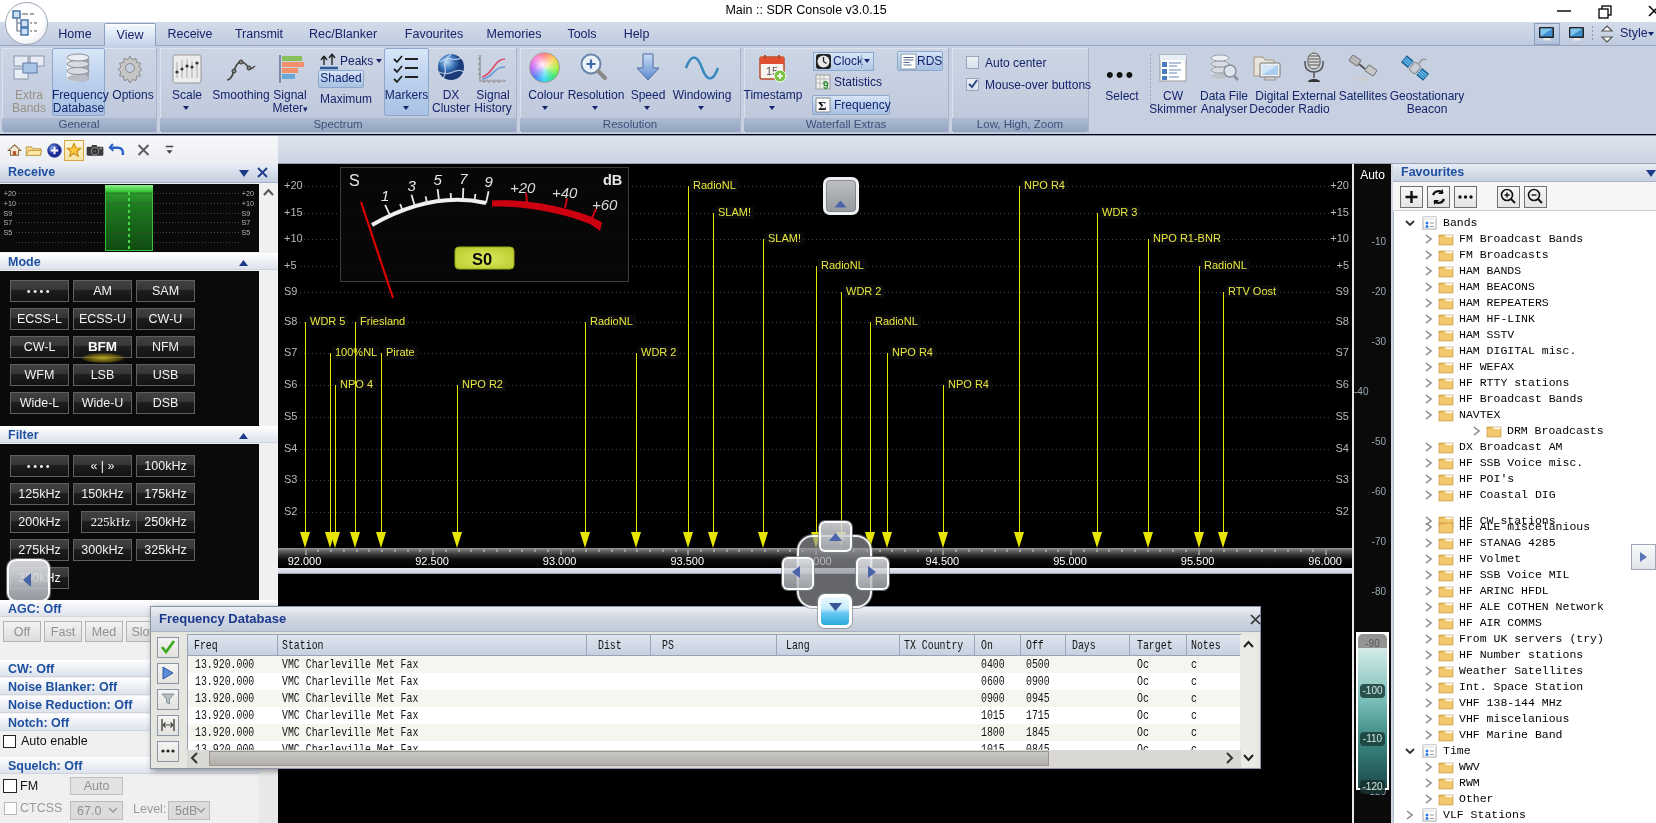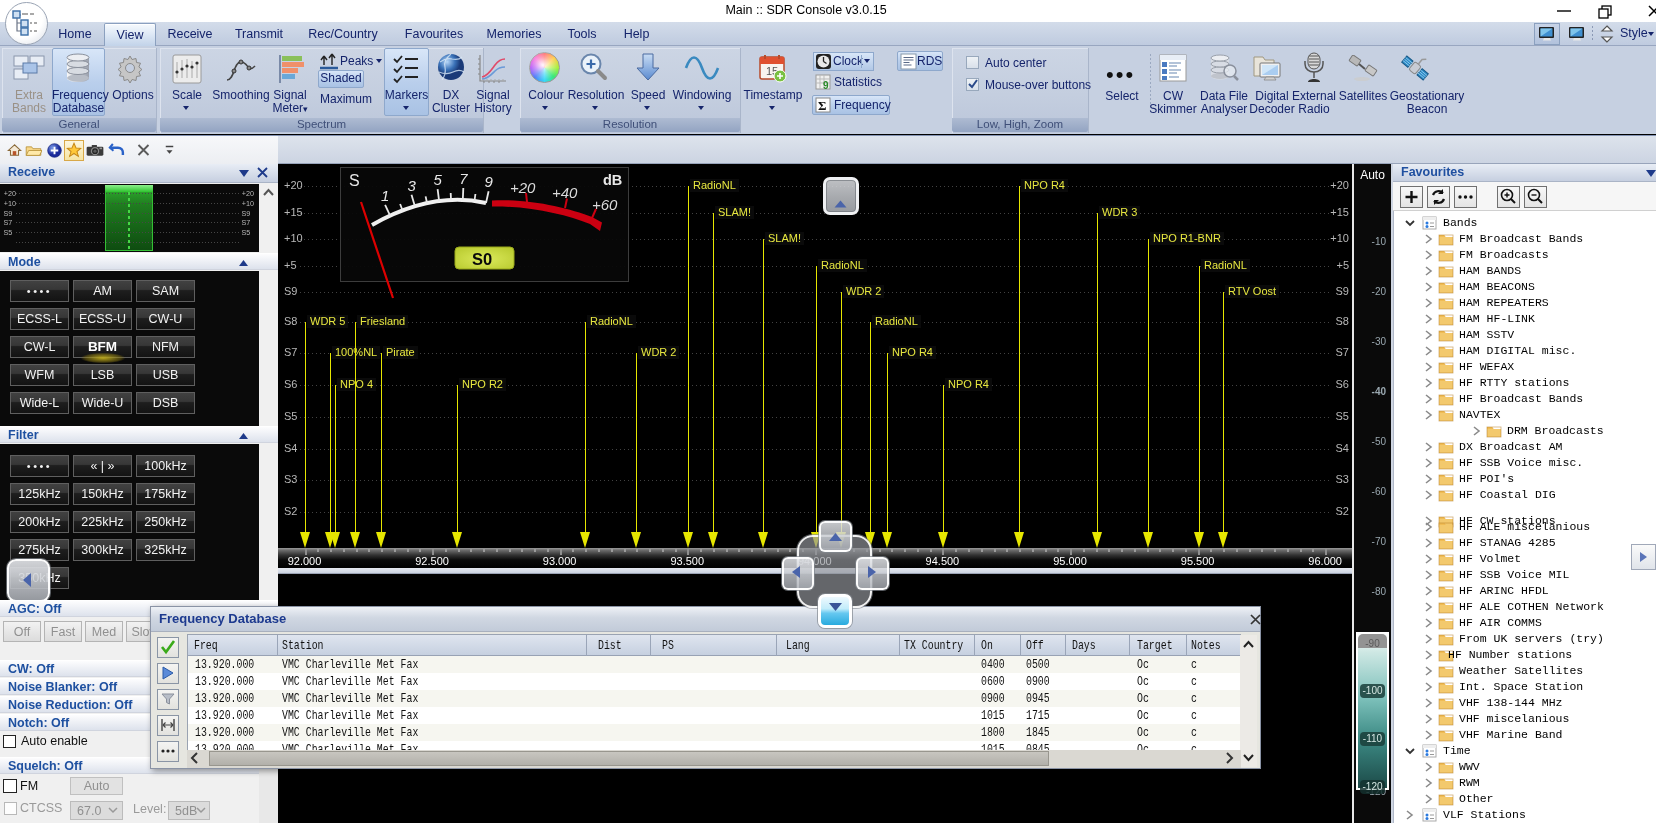--- a/index.html
+++ b/index.html
@@ -48,21 +48,21 @@
 <rect x="52" y="6" width="9" height="9" fill="none" stroke="#000" stroke-width="1.3"></rect>
 <rect x="49" y="9" width="9" height="9" fill="#fff" stroke="#000" stroke-width="1.3"></rect>
 <path d="M99 6l10 10M109 6l-10 10" stroke="#000" stroke-width="1.5"></path>
 </svg>
 </div>
 <div class="abs" id="tabrow">
 <div class="tab" style="left:48px;width:54px;">Home</div>
 <div class="tab sel" style="left:104px;width:52px;">View</div>
 <div class="tab" style="left:158px;width:64px;">Receive</div>
 <div class="tab" style="left:224px;width:70px;">Transmit</div>
-<div class="tab" style="left:296px;width:94px;">Rec/Country</div>
+<div class="tab" style="left:296px;width:94px;">Rec/Blanker</div>
 <div class="tab" style="left:392px;width:84px;">Favourites</div>
 <div class="tab" style="left:478px;width:72px;">Memories</div>
 <div class="tab" style="left:552px;width:60px;">Tools</div>
 <div class="tab" style="left:614px;width:45px;">Help</div>
 
 <div class="abs" style="left:1534px;top:1px;width:26px;height:22px;background:linear-gradient(#c8d4e8,#b2c2dc);border:1px solid #8ba0bf;"></div>
 <svg class="abs" style="left:1536px;top:3px;width:22px;height:18px" viewBox="0 0 22 18">
 <rect x="3" y="2" width="15" height="11" rx="1" fill="#222"></rect>
       <rect x="4.5" y="3.5" width="12" height="8" fill="#3f8fd0"></rect>
       <path d="M4.5 3.5l12 0-12 8z" fill="#7fc4ea"></path>
@@ -121,21 +121,21 @@
       <ellipse cx="14" cy="11" rx="11" ry="3.5" fill="none" stroke="#8a909c"></ellipse>
 <ellipse cx="14" cy="4.5" rx="11" ry="3.5" fill="#eceef2" stroke="#8a909c"></ellipse>
 </svg>
 <div class="rbtn-label" style="left:52px;top:89px;width:53px;">Frequency<br>Database</div>
 <svg class="abs" style="left:115px;top:53px;width:30px;height:30px" viewBox="0 0 30 30">
 <path d="M15 3l2 3.5 4-1 .5 4 4 .7-1.6 3.7 3 2.6-3 2.6 1.6 3.7-4 .7-.5 4-4-1-2 3.5-2-3.5-4 1-.5-4-4-.7 1.6-3.7-3-2.6 3-2.6-1.6-3.7 4-.7.5-4 4 1z" fill="#c6c6c6" stroke="#8a8a8a"></path>
 <circle cx="15" cy="15" r="4.5" fill="#c5cfe0" stroke="#8a8a8a"></circle>
 </svg>
 <div class="rbtn-label" style="left:109px;top:89px;width:48px;">Options</div>
 
-<div class="rgroup" style="left:160px;width:324px;padding-left:46px;">
+<div class="rgroup" style="left:160px;width:357px;padding-left:46px;">
       <div class="rcap">Spectrum</div>
     </div>
 <svg class="abs" style="left:172px;top:54px;width:30px;height:30px" viewBox="0 0 30 30">
 <rect x="1" y="1" width="28" height="28" rx="2" fill="linear-gradient(#f8f8f8,#d8d8d8)" fill-opacity="1" style="fill:#ececec" stroke="#9a9a9a"></rect>
 <path d="M5 24V8M10 24V6M15 24V5M20 24V7M25 24V9" stroke="#c0c0c0" stroke-width="1.5"></path>
 <circle cx="5" cy="18" r="1.6" fill="#333"></circle>
       <circle cx="10" cy="15" r="1.6" fill="#333"></circle>
       <circle cx="15" cy="12" r="1.6" fill="#333"></circle>
       <circle cx="20" cy="13" r="1.6" fill="#333"></circle>
       <circle cx="25" cy="9" r="1.6" fill="#333"></circle>
@@ -218,20 +218,23 @@
 <path d="M9 2h10v14h6L14 28 3 16h6z" fill="url(#spd)" stroke="#4a6aa0"></path>
 </svg>
 <div class="rbtn-label" style="left:626px;top:89px;width:44px;">Speed</div>
 <div class="dropar" style="left:644px;top:106px;"></div>
 <svg class="abs" style="left:684px;top:52px;width:36px;height:32px" viewBox="0 0 36 32">
 <path d="M2 16 C7 2 13 2 18 16 C23 30 29 30 34 16" fill="none" stroke="#3a8ac0" stroke-width="2.6"></path>
 </svg>
 <div class="rbtn-label" style="left:668px;top:89px;width:68px;">Windowing</div>
 <div class="dropar" style="left:698px;top:106px;"></div>
 
+<div class="rgroup" style="left:744px;width:205px;">
+      <div class="rcap">Waterfall Extras</div>
+    </div>
 <svg class="abs" style="left:758px;top:53px;width:30px;height:30px" viewBox="0 0 30 30">
 <rect x="2" y="4" width="24" height="22" rx="2" fill="#f8f4f0" stroke="#b84a2a" stroke-width="1.5"></rect>
 <rect x="2" y="4" width="24" height="7" fill="#e05030"></rect>
 <path d="M7 2v4M21 2v4" stroke="#b84a2a" stroke-width="2"></path>
 <text x="8" y="22" font-size="11" fill="#555" font-family="Liberation Sans">15</text>
 <circle cx="22" cy="23" r="6" fill="#7ac142" stroke="#fff"></circle>
       <path d="M22 20v6M19 23h6" stroke="#fff" stroke-width="1.6"></path>
 </svg>
 <div class="rbtn-label" style="left:742px;top:89px;width:62px;">Timestamp</div>
 <div class="dropar" style="left:769px;top:106px;"></div>
@@ -437,21 +440,21 @@
         <path d="M1 7h9L5.5 1z" fill="#1e3a8a"></path>
       </svg></div>
 <div class="abs" style="left:0;top:280px;width:259px;height:156px;background:#0a0a0a;" id="filtergrid">
       <div class="darkbtn" style="left: 10px; top: 11px;"><span style="letter-spacing:2.5px;font-size:11px;">••••</span></div>
       <div class="darkbtn" style="left: 73px; top: 11px;">« | »</div>
       <div class="darkbtn" style="left: 136px; top: 11px;">100kHz</div>
       <div class="darkbtn" style="left: 10px; top: 39px;">125kHz</div>
       <div class="darkbtn" style="left: 73px; top: 39px;">150kHz</div>
       <div class="darkbtn" style="left: 136px; top: 39px;">175kHz</div>
       <div class="darkbtn" style="left: 10px; top: 67px;">200kHz</div>
-      <div class="darkbtn" style="left: 73px; top: 67px;">225kHz</div>
+      <div class="darkbtn" style="left: 81px; top: 67px; font-family: Liberation Serif, serif;">225kHz</div>
       <div class="darkbtn" style="left: 136px; top: 67px;">250kHz</div>
       <div class="darkbtn" style="left: 10px; top: 95px;">275kHz</div>
       <div class="darkbtn" style="left: 73px; top: 95px;">300kHz</div>
       <div class="darkbtn" style="left: 136px; top: 95px;">325kHz</div>
       <div class="darkbtn" style="left: 10px; top: 123px;">350kHz</div>
     </div>
 
 <div class="abs" style="left:7px;top:395px;width:43px;height:43px;border-radius:9px;background:linear-gradient(rgba(230,232,236,.9),rgba(175,179,186,.85));border:2px solid rgba(255,255,255,.95);box-shadow:0 0 0 1px rgba(130,135,142,.7);"></div>
 <svg class="abs" style="left:20px;top:407px;width:14px;height:18px" viewBox="0 0 14 18">
       <path d="M11 2L3 9l8 7z" fill="#4a64aa"></path>
@@ -698,21 +701,21 @@
         </defs>
         <rect x="115" y="80" width="59" height="22" rx="4" fill="url(#s0g)" stroke="#99a81a" stroke-width="1"></rect>
         <text x="132" y="97.5" font-size="16.5" font-weight="bold" fill="#0a0a0a" font-family="Liberation Sans">S0</text>
       </svg></div>
   </div>
 <div class="abs" id="autostrip" style="left:1352px;top:164px;width:39px;height:659px;background:#0a0a0a;border-left:2px solid #e8e8e8;">
     <div class="abs" style="left: 0px; top: 4px; width: 37px; text-align: center; font-size: 12px; color: rgb(255, 255, 255);">Auto</div>
     <div class="abs" style="left: 0px; top: 72px; width: 32px; text-align: right; font-size: 10px; color: rgb(154, 168, 176);">-10</div>
     <div class="abs" style="left: 0px; top: 122px; width: 32px; text-align: right; font-size: 10px; color: rgb(154, 168, 176);">-20</div>
     <div class="abs" style="left: 0px; top: 172px; width: 32px; text-align: right; font-size: 10px; color: rgb(154, 168, 176);">-30</div>
-    <div class="abs" style="left: 0px; top: 222px; width: 32px; text-align: right; font-size: 10px; color: rgb(154, 168, 176); font-weight: bold;">-40</div>
+    <div class="abs" style="left: 0px; top: 222px; width: 32px; font-size: 10px; color: rgb(154, 168, 176);">-40</div>
     <div class="abs" style="left: 0px; top: 272px; width: 32px; text-align: right; font-size: 10px; color: rgb(154, 168, 176);">-50</div>
     <div class="abs" style="left: 0px; top: 322px; width: 32px; text-align: right; font-size: 10px; color: rgb(154, 168, 176);">-60</div>
     <div class="abs" style="left: 0px; top: 372px; width: 32px; text-align: right; font-size: 10px; color: rgb(154, 168, 176);">-70</div>
     <div class="abs" style="left: 0px; top: 422px; width: 32px; text-align: right; font-size: 10px; color: rgb(154, 168, 176);">-80</div>
     <div class="abs" style="left: 0px; top: 472px; width: 32px; text-align: right; font-size: 10px; color: rgb(154, 168, 176);">-90</div>
     <div class="abs" style="left: 0px; top: 522px; width: 32px; text-align: right; font-size: 10px; color: rgb(154, 168, 176);">-100</div>
     <div class="abs" style="left: 0px; top: 572px; width: 32px; text-align: right; font-size: 10px; color: rgb(154, 168, 176);">-110</div>
     <div class="abs" style="left: 0px; top: 622px; width: 32px; text-align: right; font-size: 10px; color: rgb(154, 168, 176);">-120</div>
     <div class="abs" style="left: 2px; top: 468px; width: 33px; height: 158px; background: linear-gradient(rgb(250, 252, 252), rgb(205, 231, 227) 12%, rgb(124, 192, 186) 42%, rgb(60, 138, 132) 68%, rgb(28, 74, 72) 100%); border: 2px solid rgb(255, 255, 255);">
       <div class="abs" style="left: 0px; top: 0px; width: 29px; height: 14px; border-radius: 5px 5px 0px 0px; background: rgb(147, 147, 147);"></div>
@@ -973,21 +976,21 @@
             <path d="M1 2h5l1.5 2H1z" fill="#f0bc55"></path>
             <rect x="1" y="2" width="14" height="10" fill="none" stroke="#b07820" stroke-width=".8" opacity=".6"></rect>
           </svg></span><span style="position:absolute;left:65px;">From UK servers (try)</span></div>
       <div class="trow" style="top: 436px;"><span style="position:absolute;left:29px;top:0px;width:10px;height:16px;"><svg width="10" height="10" viewBox="0 0 10 10" style="position:absolute;left:0;top:3px;">
             <path d="M3 1l5 4-5 4" fill="none" stroke="#8a8a8a" stroke-width="1.6"></path>
           </svg></span><span style="position:absolute;left:44px;top:0;width:16px;height:16px;"><svg width="16" height="13" viewBox="0 0 16 13" style="position:absolute;left:0;top:2px;">
             <path d="M1 2h5l1.5 2H15v8H1z" fill="#e8a33d"></path>
             <path d="M1 4h14v8H1z" fill="#f3c96d"></path>
             <path d="M1 2h5l1.5 2H1z" fill="#f0bc55"></path>
             <rect x="1" y="2" width="14" height="10" fill="none" stroke="#b07820" stroke-width=".8" opacity=".6"></rect>
-          </svg></span><span style="position:absolute;left:54px;">HF Number stations</span></div>
+          </svg></span><span style="position:absolute;left:65px;">HF Number stations</span></div>
       <div class="trow" style="top: 452px;"><span style="position:absolute;left:29px;top:0px;width:10px;height:16px;"><svg width="10" height="10" viewBox="0 0 10 10" style="position:absolute;left:0;top:3px;">
             <path d="M3 1l5 4-5 4" fill="none" stroke="#8a8a8a" stroke-width="1.6"></path>
           </svg></span><span style="position:absolute;left:44px;top:0;width:16px;height:16px;"><svg width="16" height="13" viewBox="0 0 16 13" style="position:absolute;left:0;top:2px;">
             <path d="M1 2h5l1.5 2H15v8H1z" fill="#e8a33d"></path>
             <path d="M1 4h14v8H1z" fill="#f3c96d"></path>
             <path d="M1 2h5l1.5 2H1z" fill="#f0bc55"></path>
             <rect x="1" y="2" width="14" height="10" fill="none" stroke="#b07820" stroke-width=".8" opacity=".6"></rect>
           </svg></span><span style="position:absolute;left:65px;">Weather Satellites</span></div>
       <div class="trow" style="top: 468px;"><span style="position:absolute;left:29px;top:0px;width:10px;height:16px;"><svg width="10" height="10" viewBox="0 0 10 10" style="position:absolute;left:0;top:3px;">
             <path d="M3 1l5 4-5 4" fill="none" stroke="#8a8a8a" stroke-width="1.6"></path>

